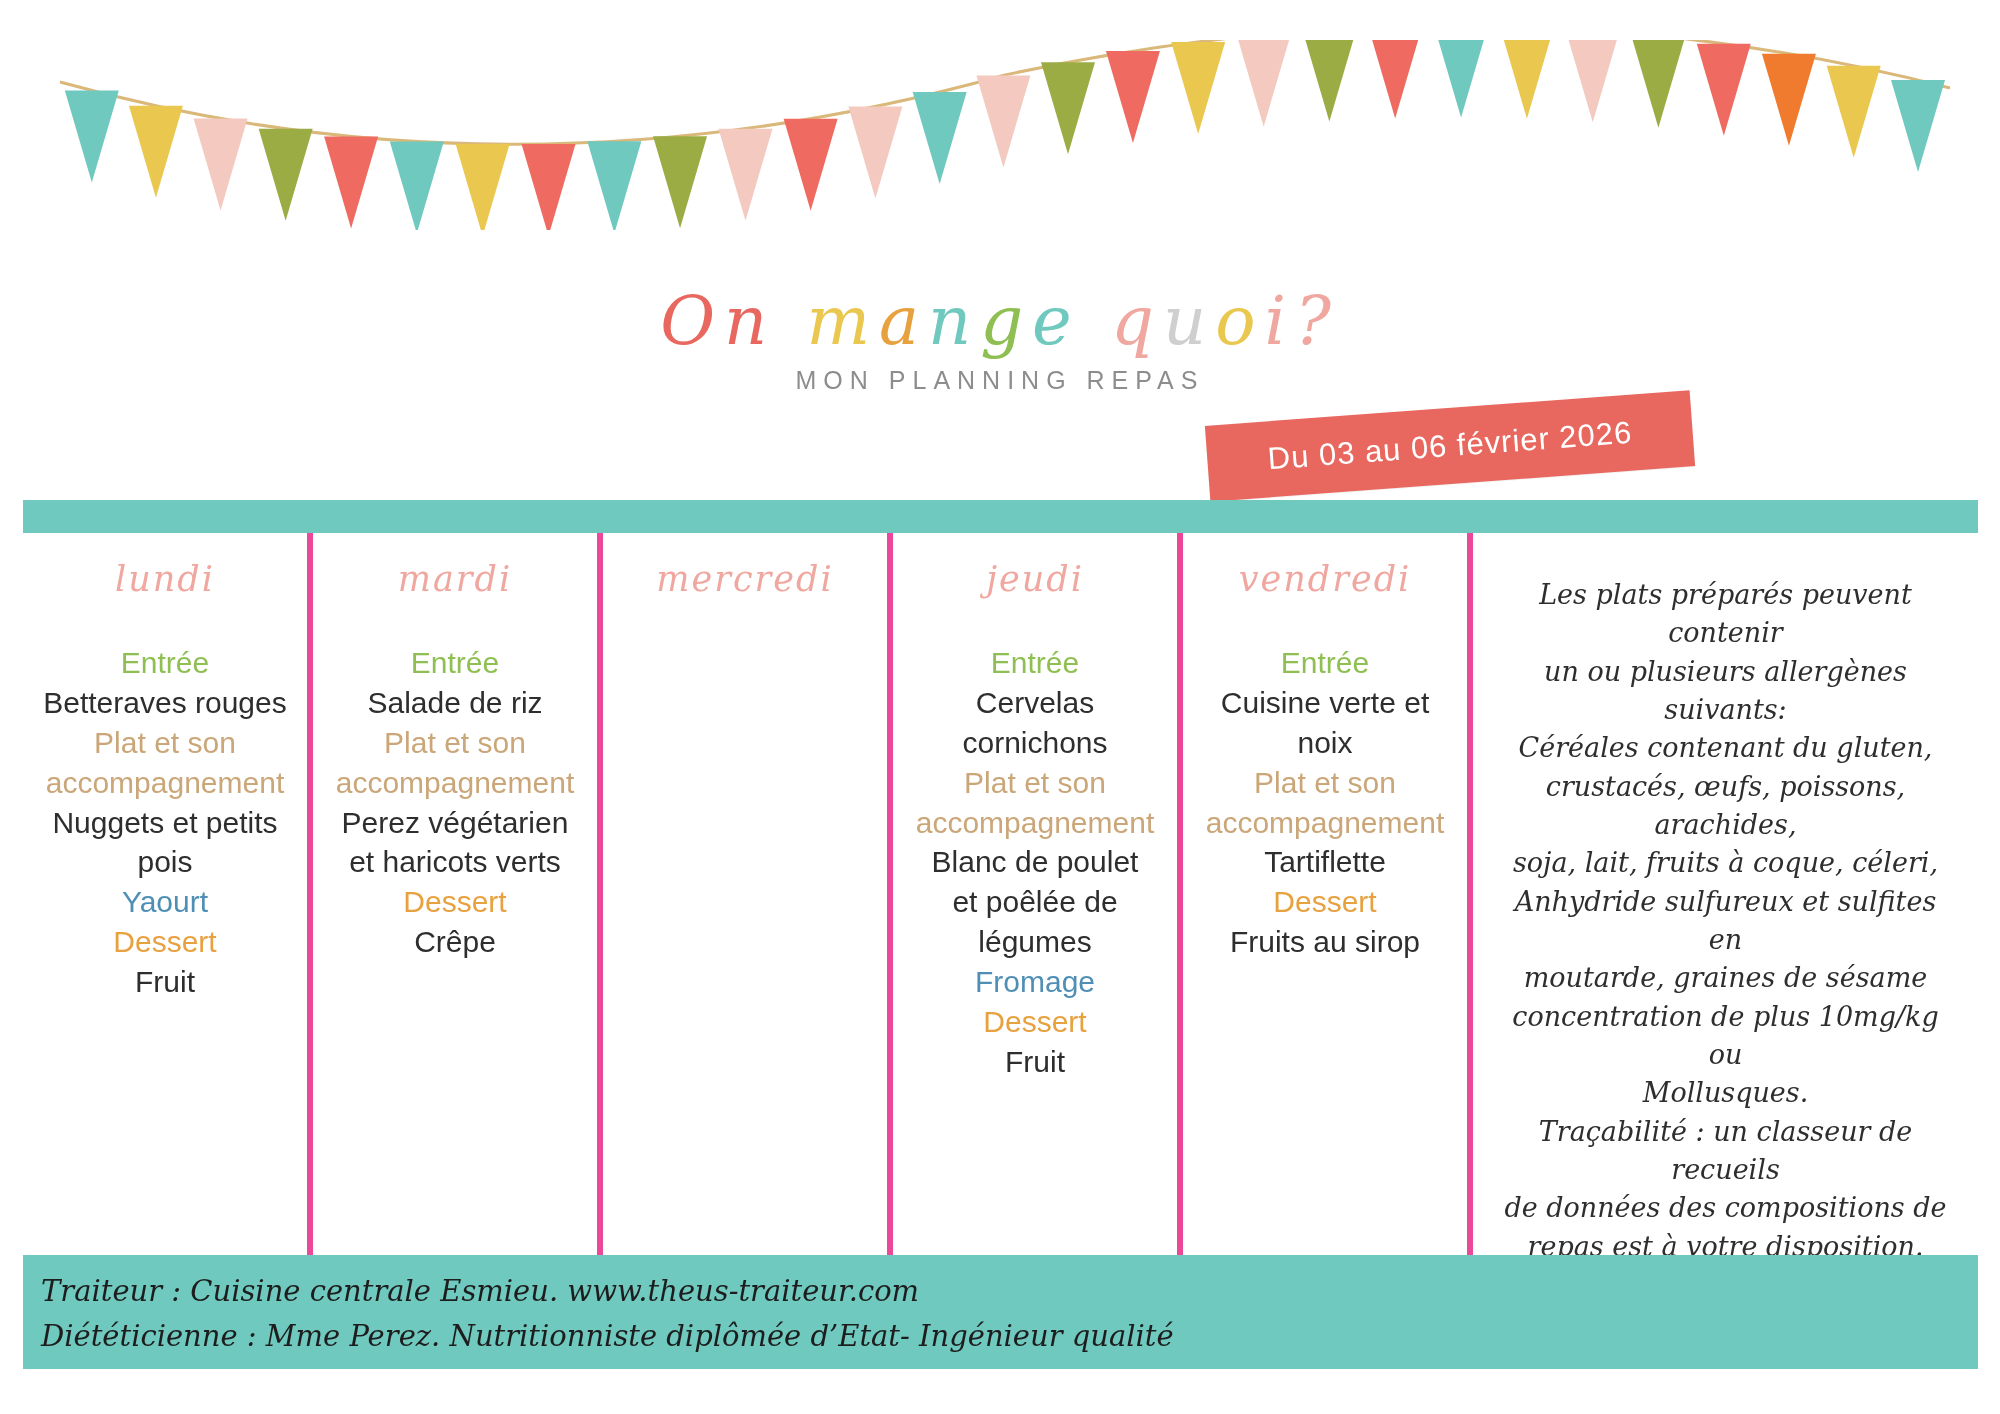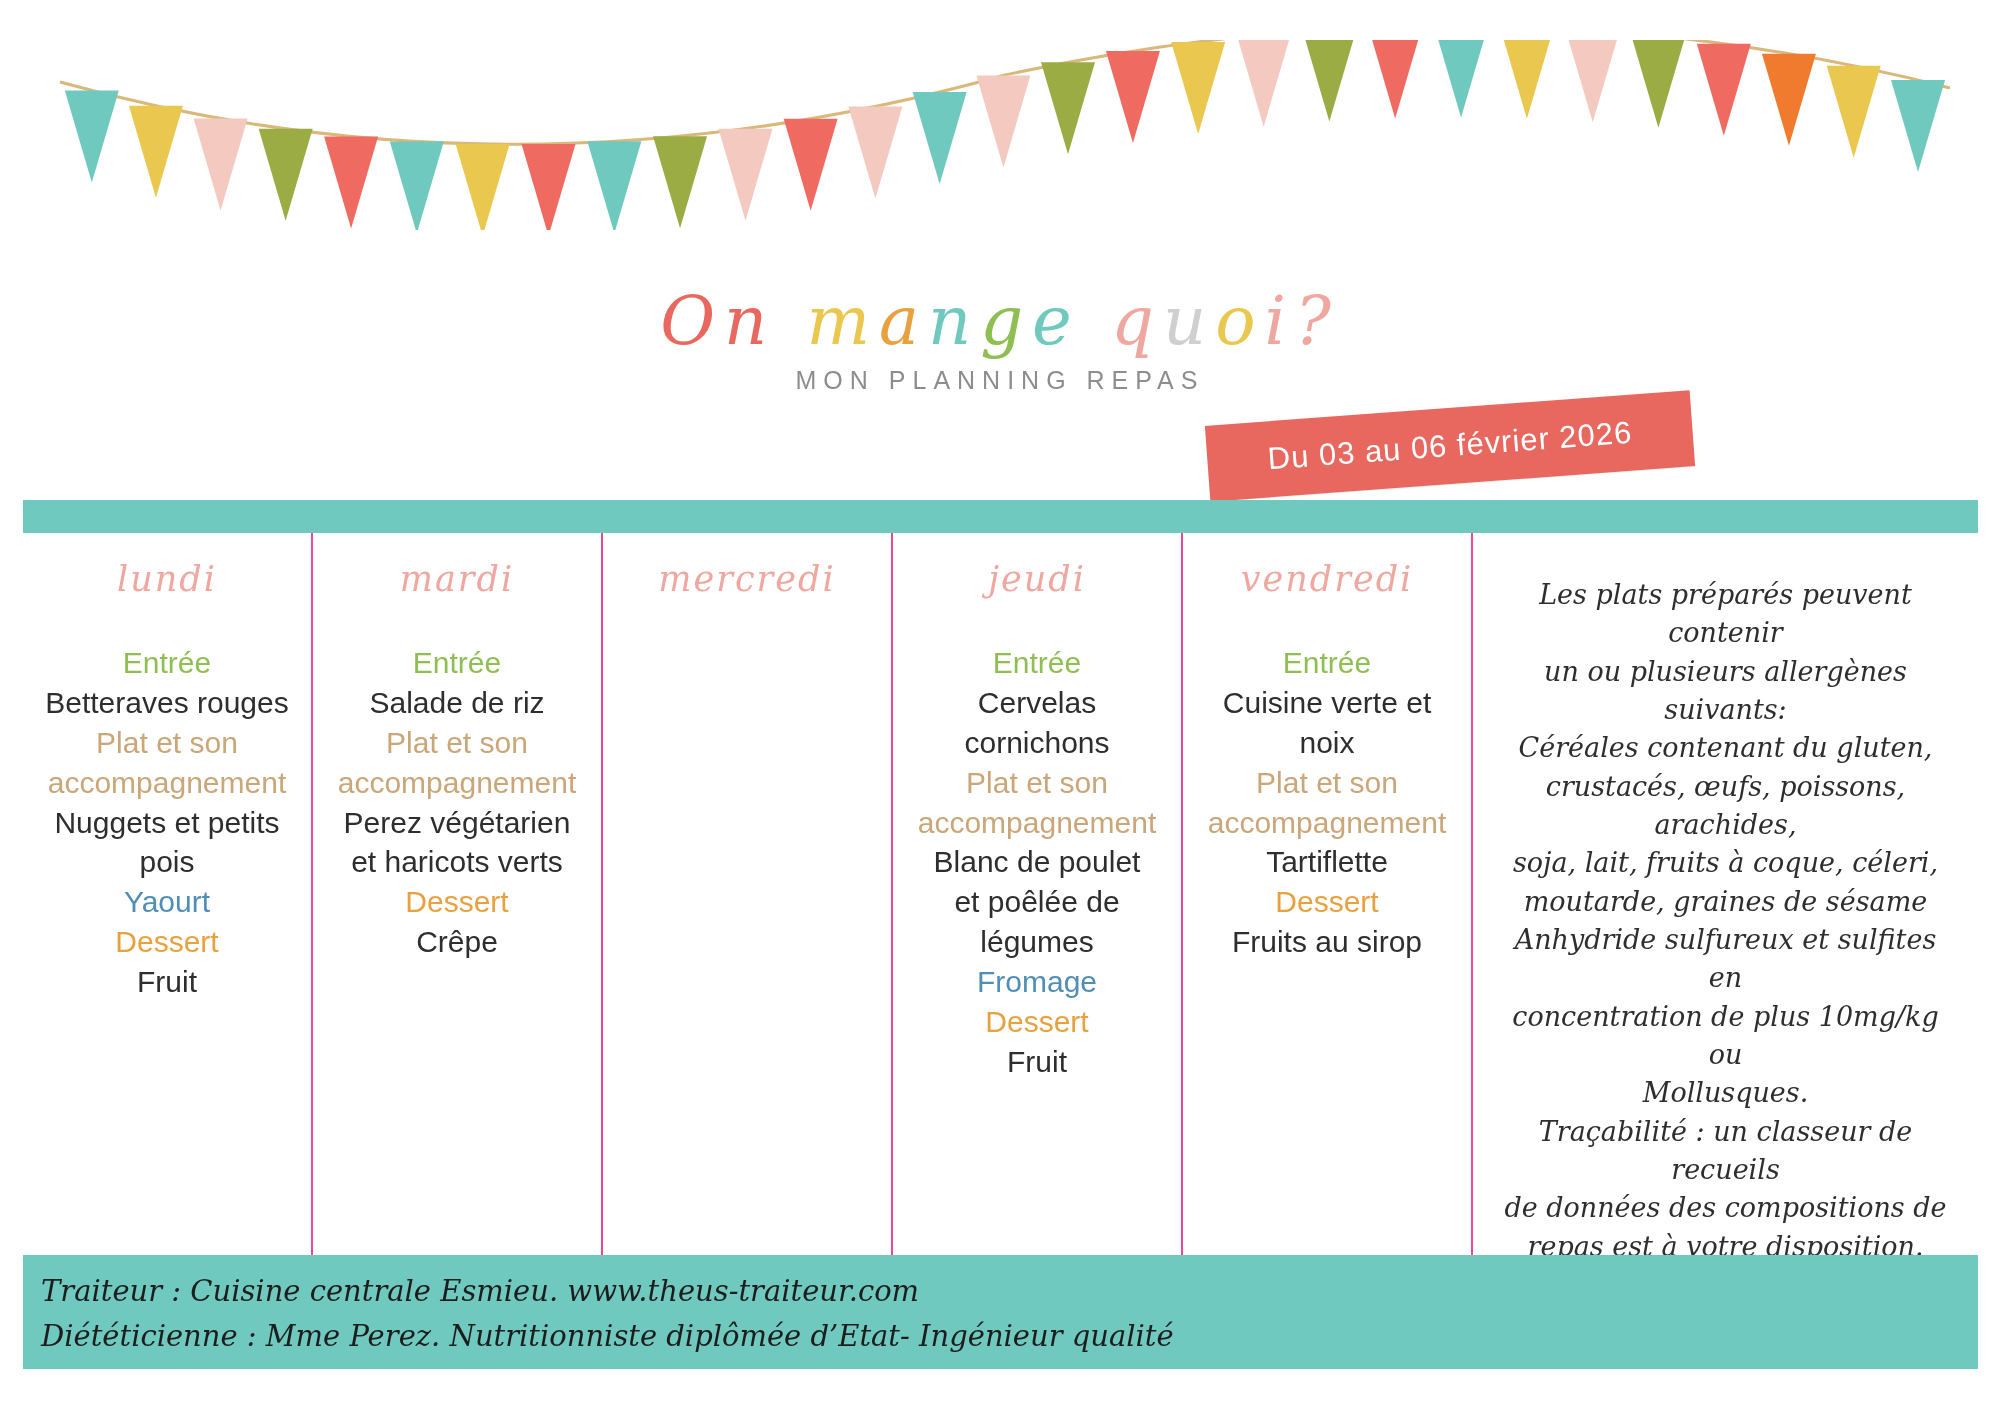--- a/index.html
+++ b/index.html
@@ -86,21 +86,21 @@
   }
   .planner-body {
     display: flex;
     height: 722px;
     background: #ffffff;
   }
   .day-col {
     flex: 0 0 auto;
     width: 290px;
     box-sizing: border-box;
-    border-right: 2px solid #ec4899;
+    border-right: 6px solid #ec4899;
     padding: 26px 12px 0 12px;
     text-align: center;
   }
   .allergen-col {
     flex: 1 1 auto;
     box-sizing: border-box;
     padding: 28px 26px 0 26px;
     text-align: center;
   }
   .day-name {
@@ -260,22 +260,22 @@
           <div class="menu-line dish">Fruits au sirop</div>
         </div>
       </div>
       <div class="allergen-col">
         <div class="allergen-text">
           <p>Les plats préparés peuvent contenir</p>
           <p>un ou plusieurs allergènes suivants:</p>
           <p>Céréales contenant du gluten,</p>
           <p>crustacés, œufs, poissons, arachides,</p>
           <p>soja, lait, fruits à coque, céleri,</p>
+          <p>Anhydride sulfureux et sulfites en</p>
           <p>moutarde, graines de sésame</p>
-          <p>Anhydride sulfureux et sulfites en</p>
           <p>concentration de plus 10mg/kg ou</p>
           <p>Mollusques.</p>
           <p>Traçabilité : un classeur de recueils</p>
           <p>de données des compositions de</p>
           <p>repas est à votre disposition.</p>
         </div>
       </div>
     </div>
 </div>
 

